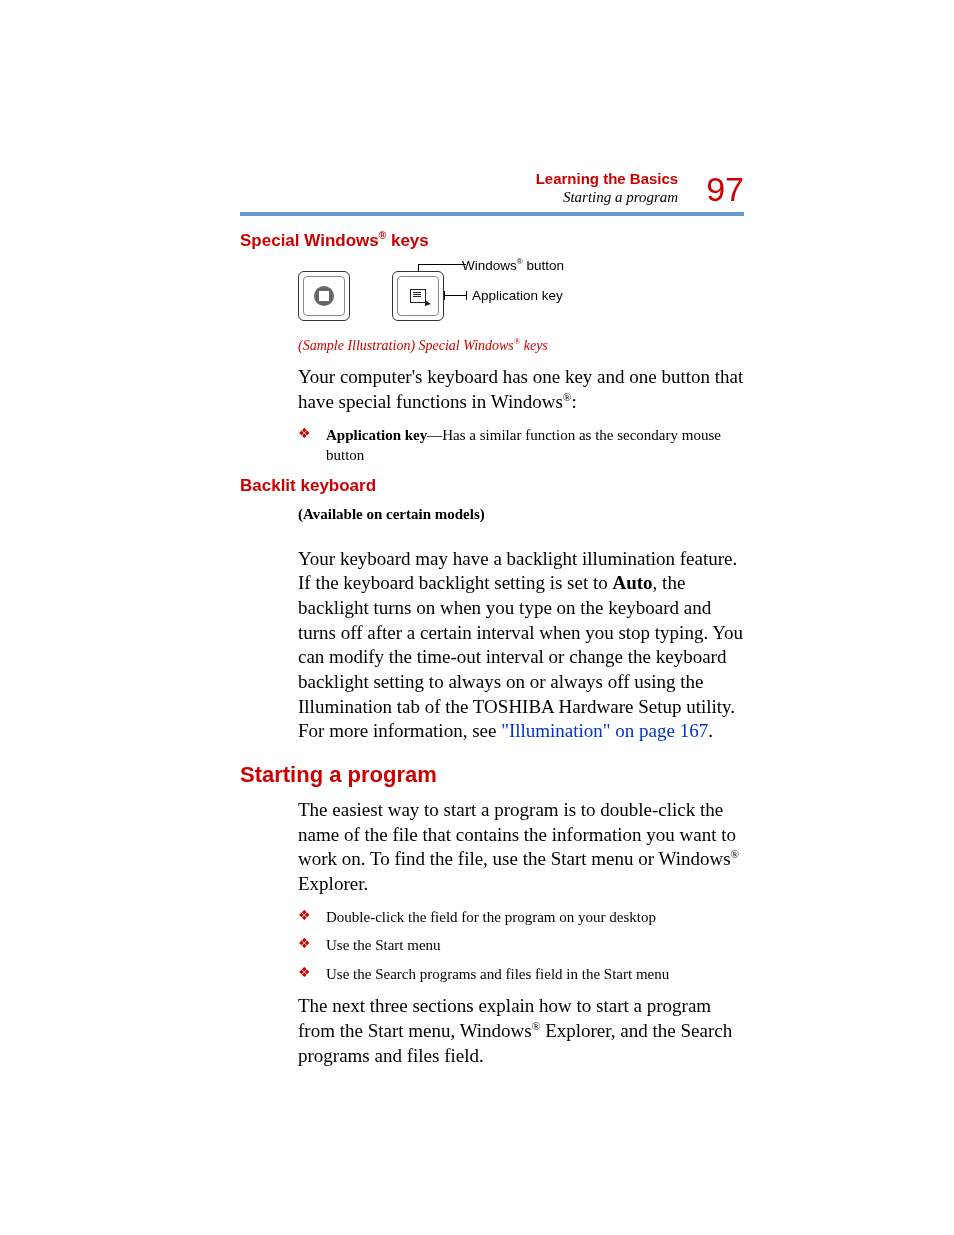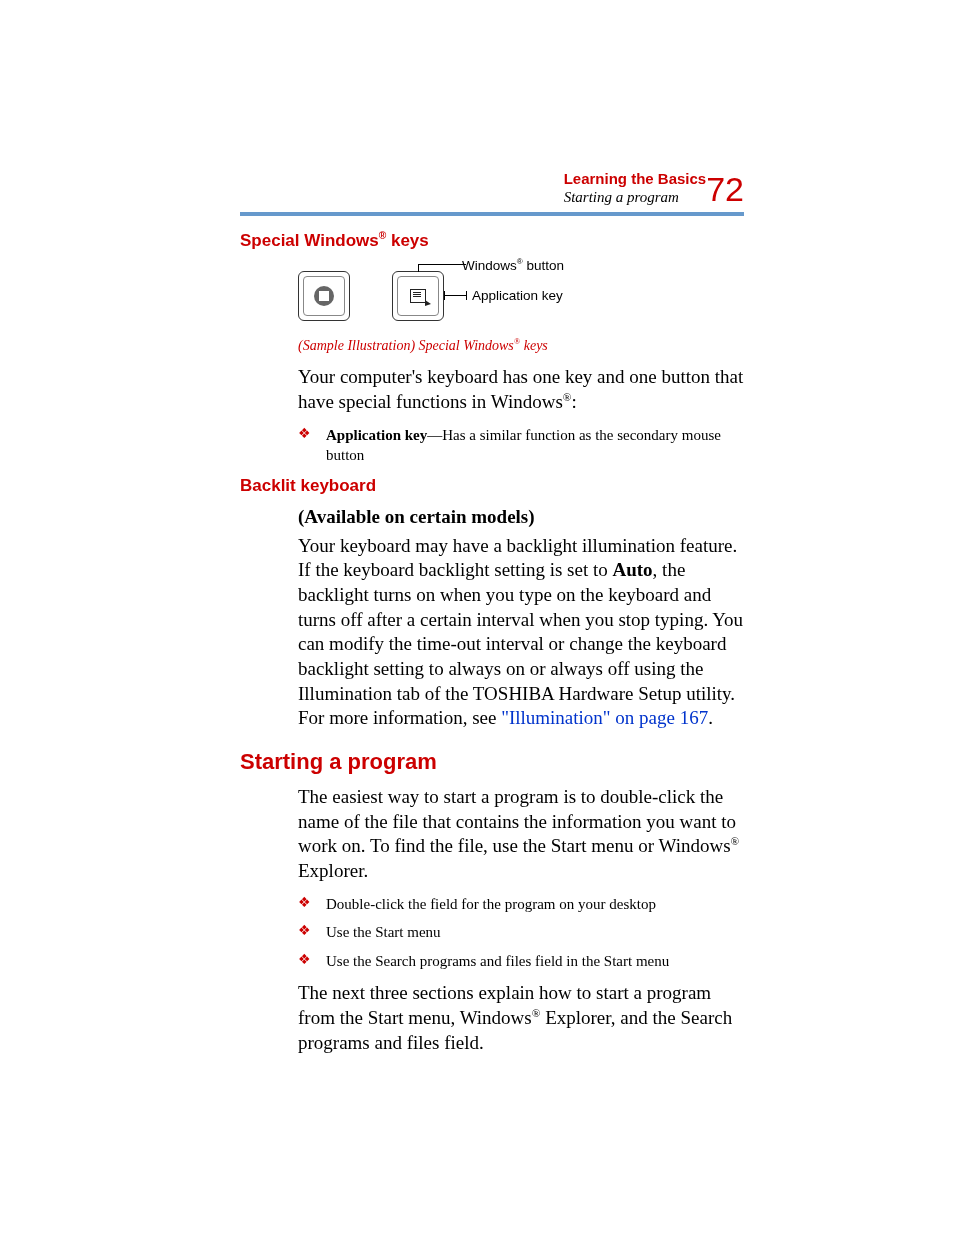--- a/index.html
+++ b/index.html
@@ -15,21 +15,22 @@
   .page {
     padding: 170px 210px 80px 240px;
   }
   .header-block {
     display: flex;
     justify-content: flex-end;
     align-items: flex-end;
     margin-bottom: 6px;
   }
   .header-text {
-    text-align: left;
+    text-align: right;
+    margin-right: 28px;
   }
   .header-title {
     color: #cc0000;
     font-family: Arial, Helvetica, sans-serif;
     font-weight: bold;
     font-size: 15px;
     line-height: 1.2;
   }
   .header-sub {
     font-style: italic;
@@ -95,21 +96,21 @@
   ul.diamond li::before {
     content: "❖";
     color: #cc0000;
     position: absolute;
     left: 0;
     top: 0;
     font-size: 14px;
   }
   .bold { font-weight: bold; }
   .link { color: #0033cc; }
-  .note-bold { font-weight: bold; font-size: 19px; margin-bottom: 6px; }
+  .note-bold { font-weight: bold; font-size: 15px; margin-bottom: 24px; }
   
   .illus {
     margin: 4px 0 0 0;
     position: relative;
     height: 70px;
   }
   .key {
     position: absolute;
     width: 50px;
     height: 48px;
@@ -160,21 +161,21 @@
 </head>
 <body>
 
 <div class="page">
 
   <div class="header-block">
     <div class="header-text">
       <div class="header-title">Learning the Basics</div>
       <div class="header-sub">Starting a program</div>
     </div>
-    <div class="page-number">72</div>
+    <div class="page-number">97</div>
   </div>
   <div class="rule"></div>
 
   <div class="section-h2">
     <span>Special Windows</span><sup class="reg">®</sup><span> keys</span>
   </div>
 
   <div class="body-indent">
     <div class="illus">
       <div class="key" style="left:0; top:10px;">

